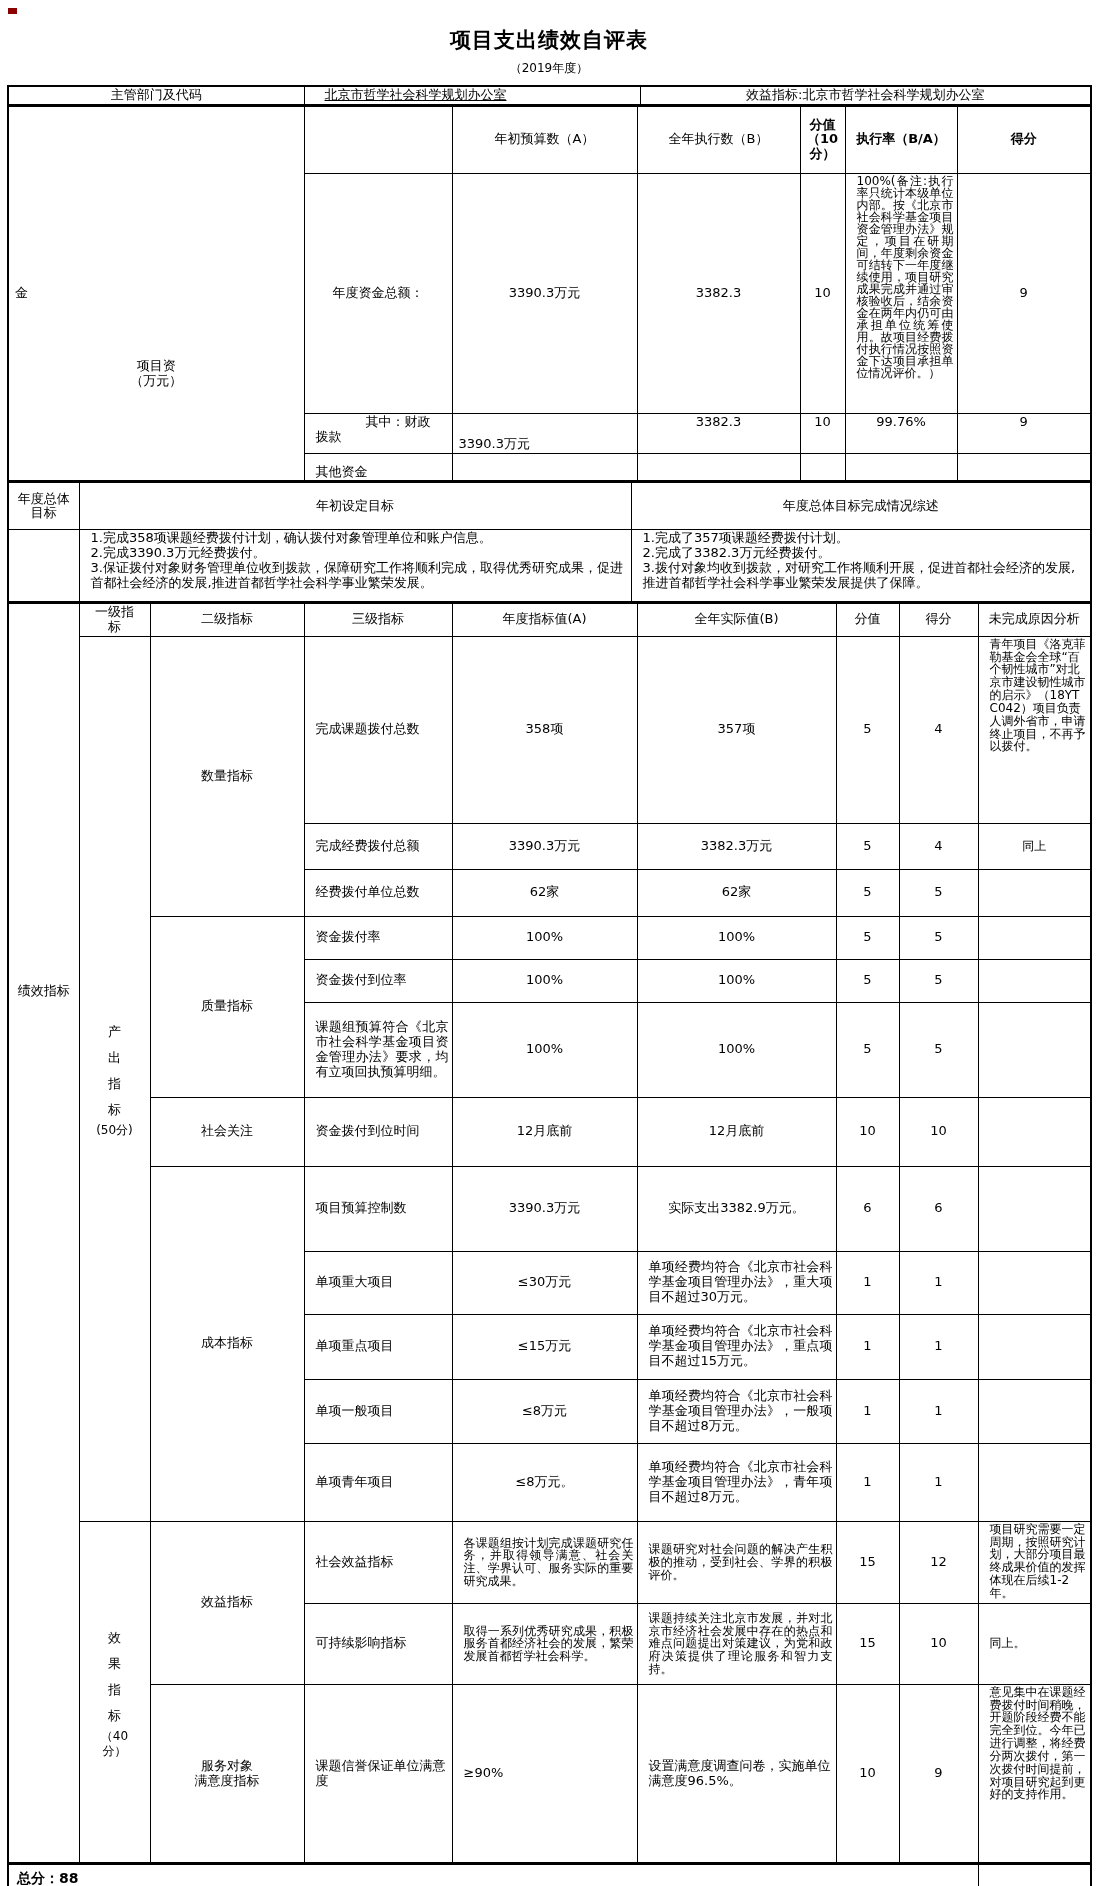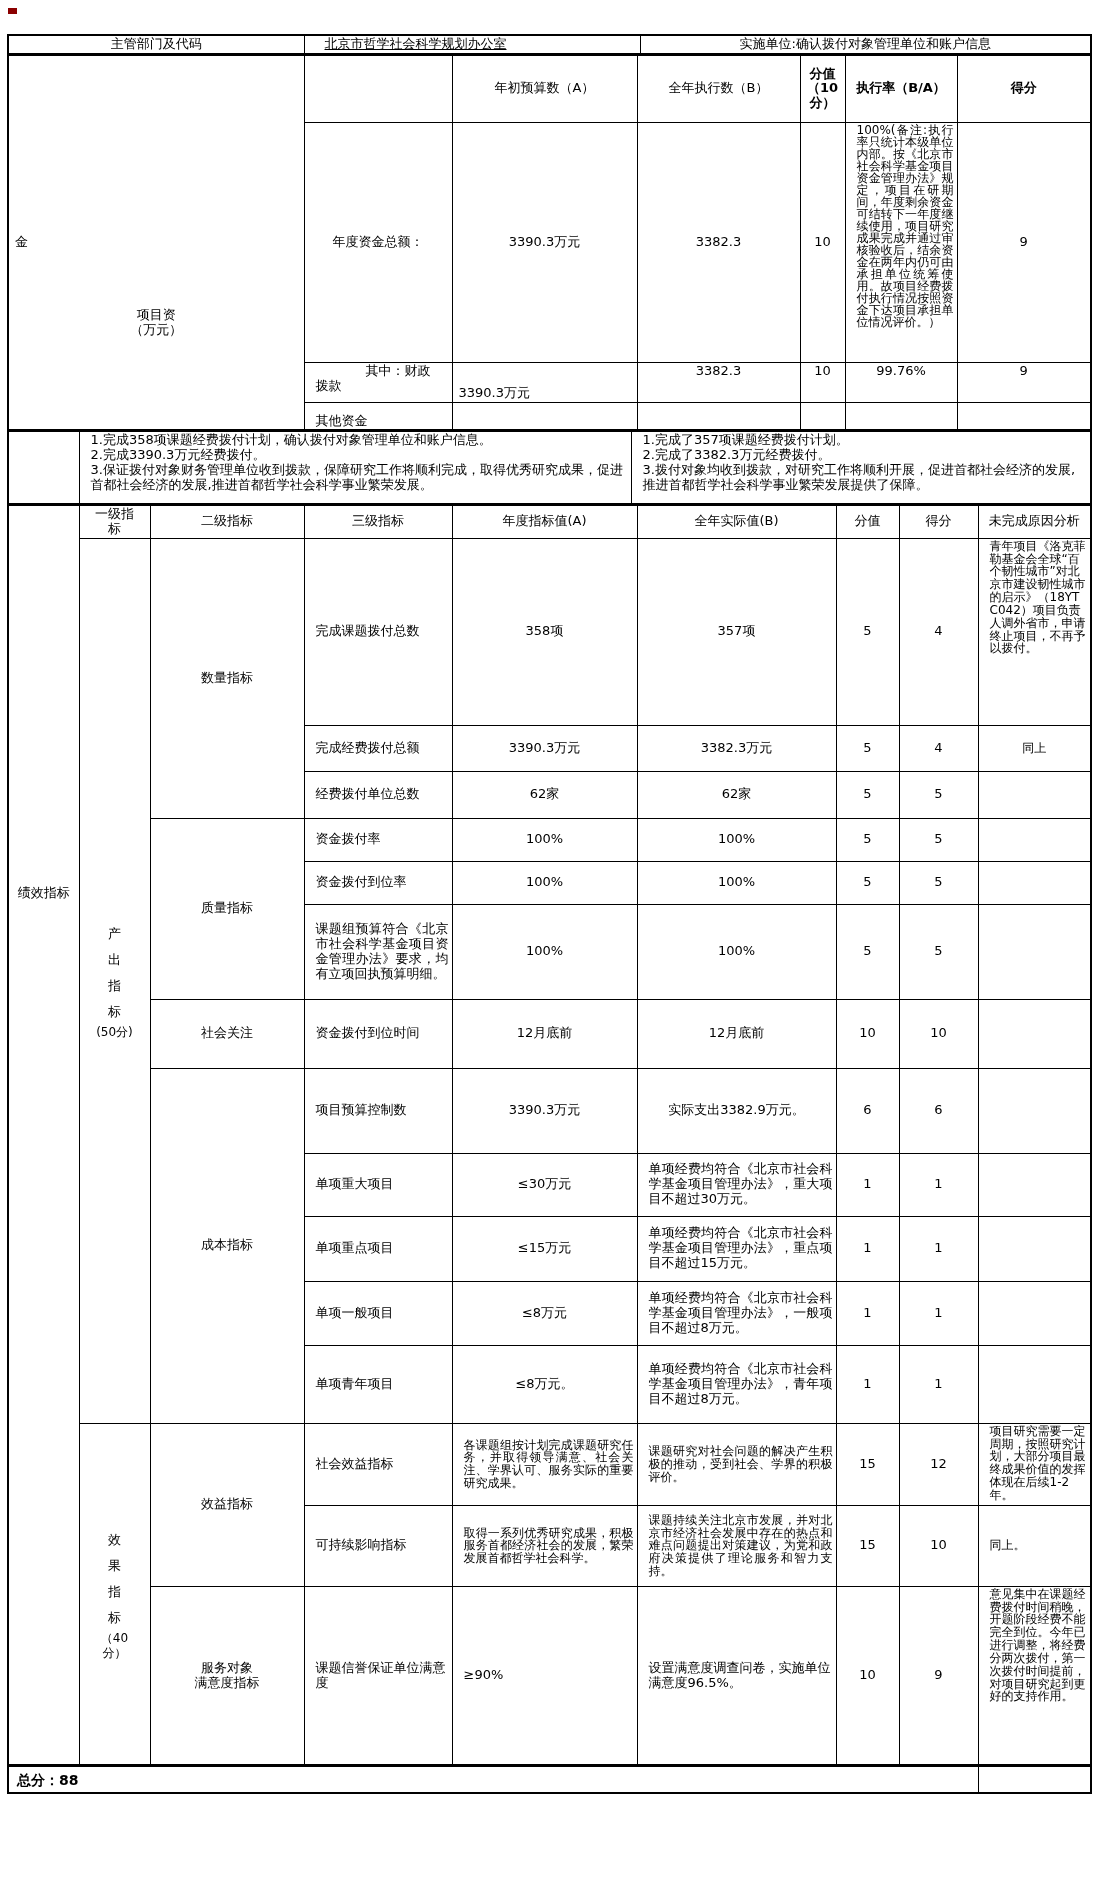--- a/index.html
+++ b/index.html
@@ -30,33 +30,35 @@
   .fund-center .gap{}
   .perf-col{vertical-align:top;padding-top:380px;}
   .totalrow td{font-weight:bold;text-align:left;padding-left:8px;font-size:14px;}
 </style>
 </head>
 <body>
 
 <div class="redmark"></div>
 
 <div class="titleblock">
+  <div class="title">项目支出绩效自评表</div>
+  <div class="subtitle">（2019年度）</div>
 </div>
 
 <table class="outer" style="margin-top:8px;">
   <colgroup>
       <col style="width:296px">
       <col style="width:336px">
       <col style="width:451px">
     </colgroup>
   <tbody>
   <tr style="height:17px;">
     <td>主管部门及代码</td>
     <td class="l" style="padding-left:20px;text-decoration:underline;">北京市哲学社会科学规划办公室</td>
-    <td>实施单位:确认拨付对象管理单位和账户信息</td>
+    <td>效益指标:北京市哲学社会科学规划办公室</td>
   </tr>
 </tbody>
   </table>
 
 <table class="outer nt">
   <colgroup>
       <col style="width:296px">
       <col style="width:148px">
       <col style="width:185px">
       <col style="width:163px">
@@ -112,20 +114,28 @@
 </tbody>
   </table>
 
 <table class="outer nt">
   <colgroup>
       <col style="width:71px">
       <col style="width:552px">
       <col style="width:460px">
     </colgroup>
   <tbody>
+      <tr style="height:47px;">
+    <td>
+      <span class="blk">年度总体</span>
+      <span class="blk">目标</span>
+    </td>
+    <td>年初设定目标</td>
+    <td>年度总体目标完成情况综述</td>
+  </tr>
   <tr style="height:72px;">
     <td></td>
     <td class="l t">
       <span class="blk">1.完成358项课题经费拨付计划，确认拨付对象管理单位和账户信息。</span>
       <span class="blk">2.完成3390.3万元经费拨付。</span>
       <span class="blk">3.保证拨付对象财务管理单位收到拨款，保障研究工作将顺利完成，取得优秀研究成果，促进首都社会经济的发展,推进首都哲学社会科学事业繁荣发展。</span>
     </td>
     <td class="l t">
       <span class="blk">1.完成了357项课题经费拨付计划。</span>
       <span class="blk">2.完成了3382.3万元经费拨付。</span>

